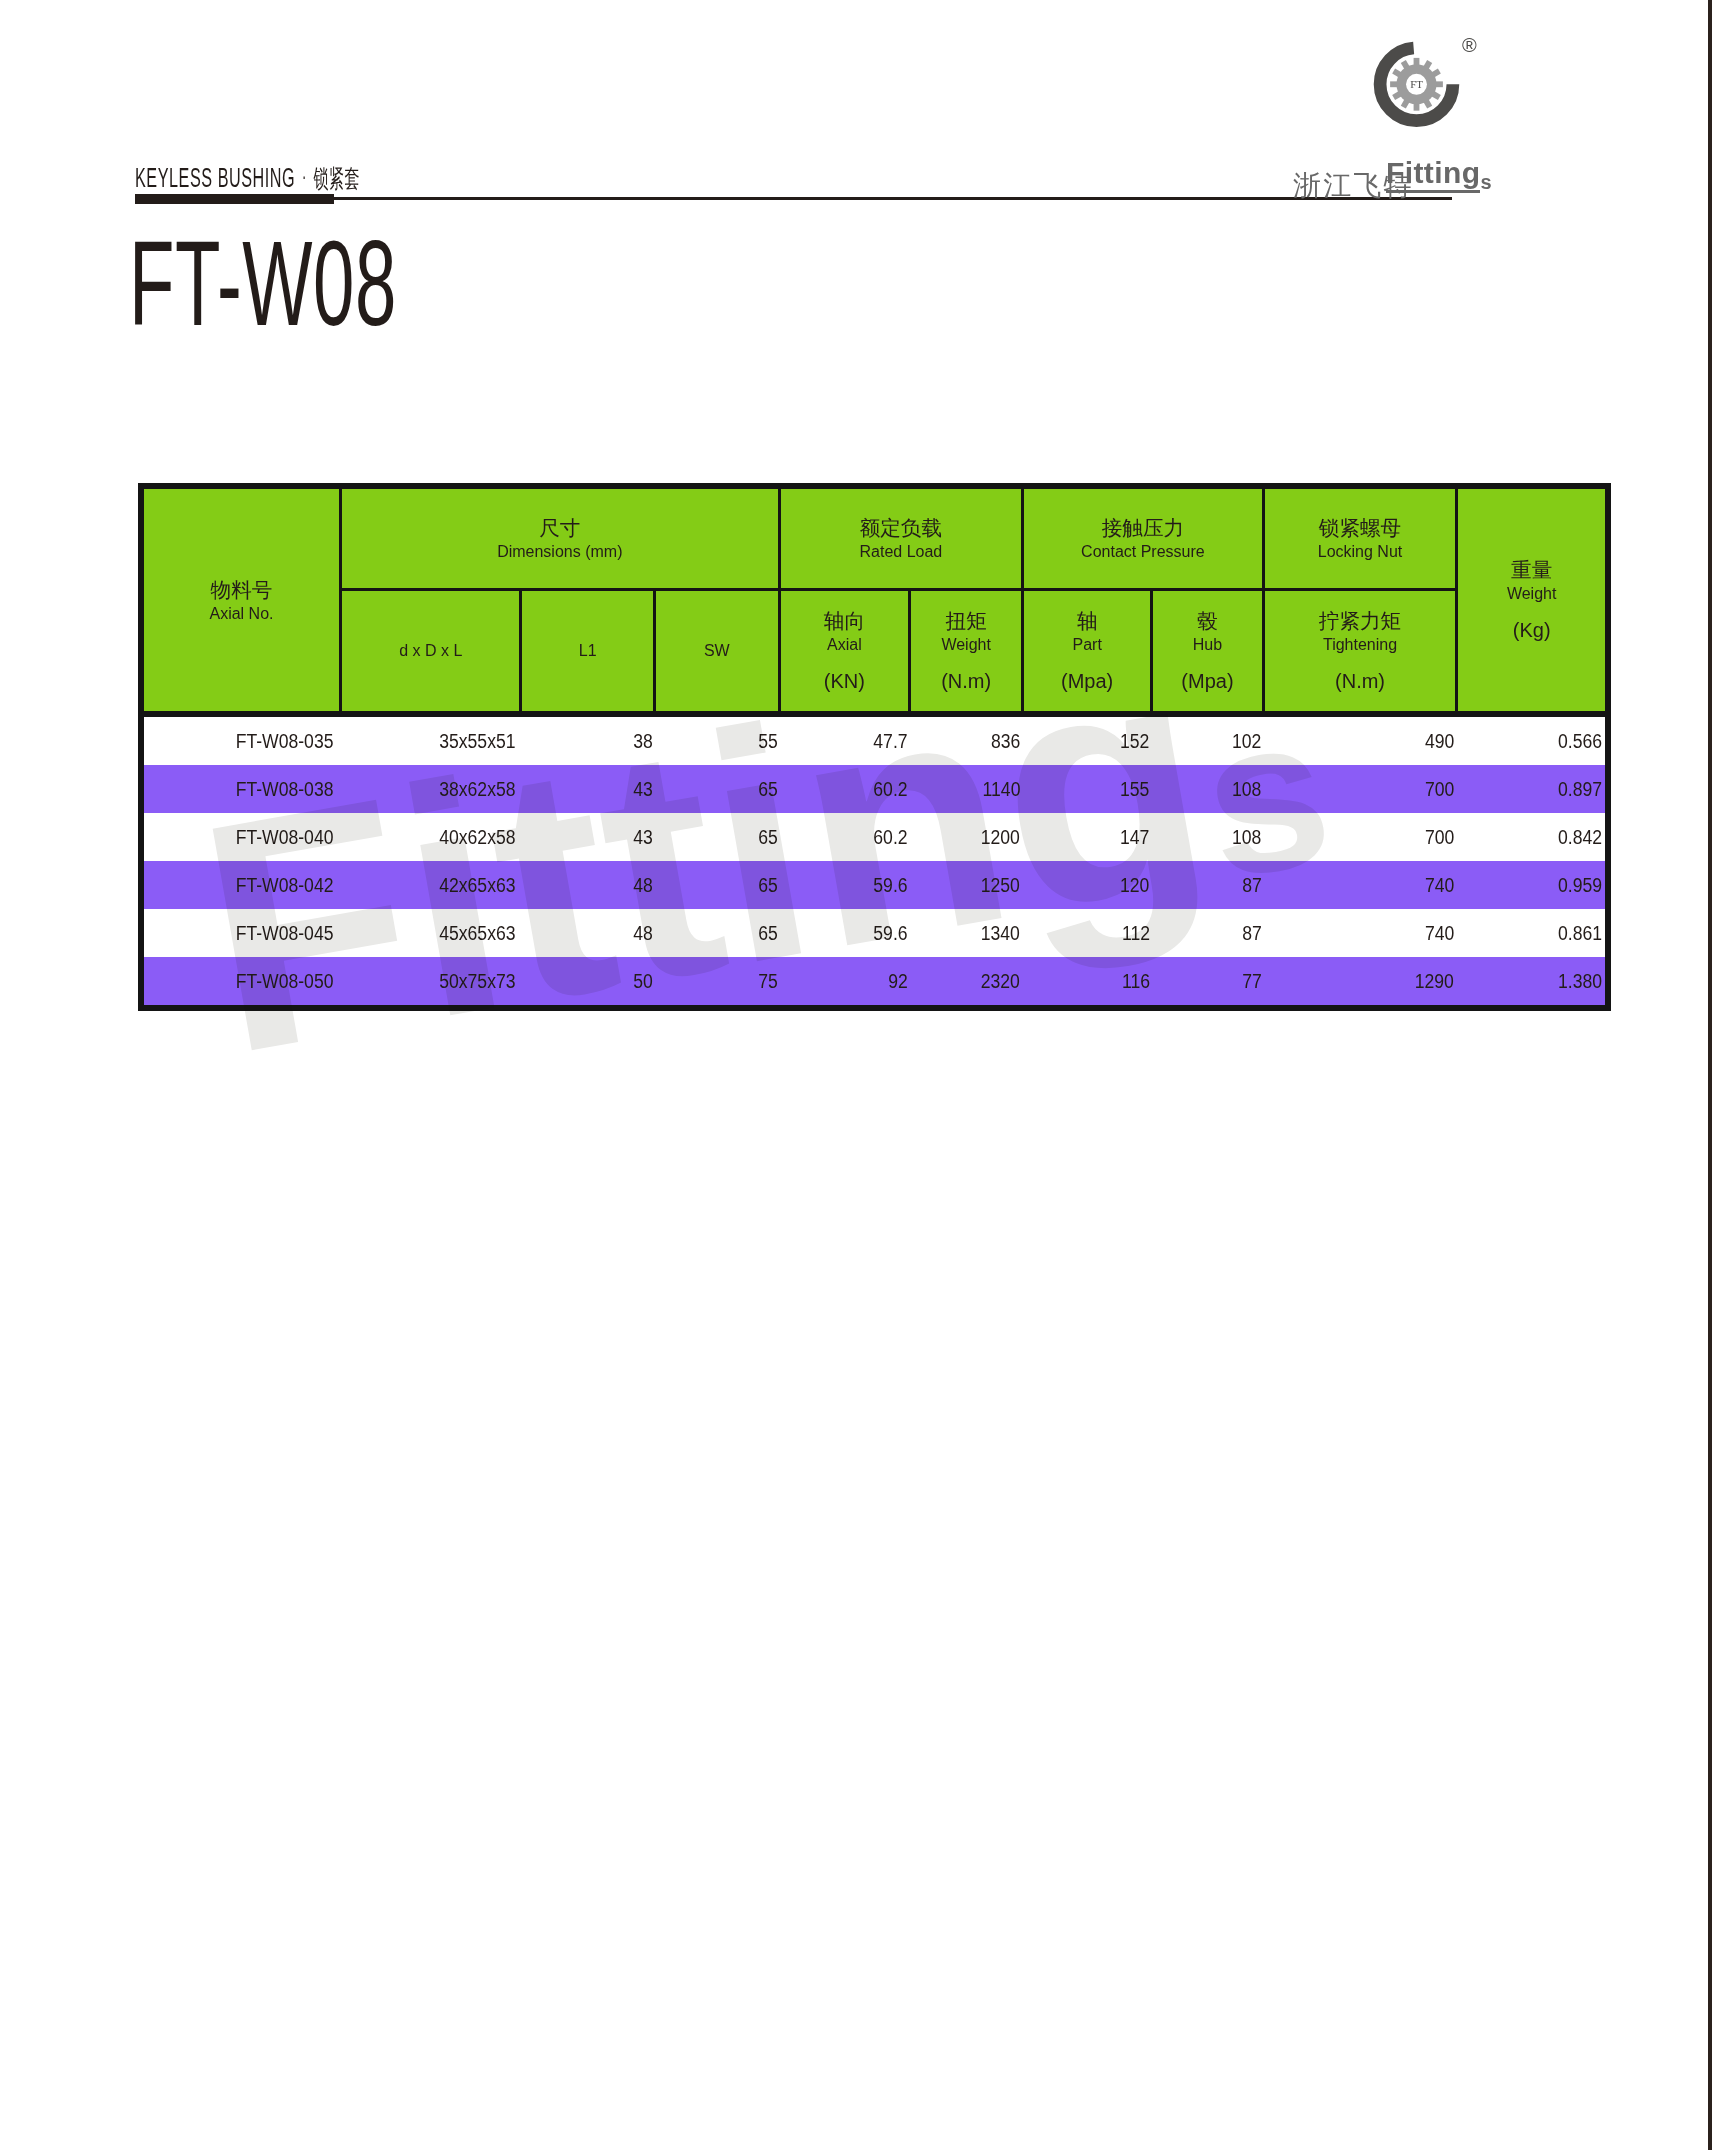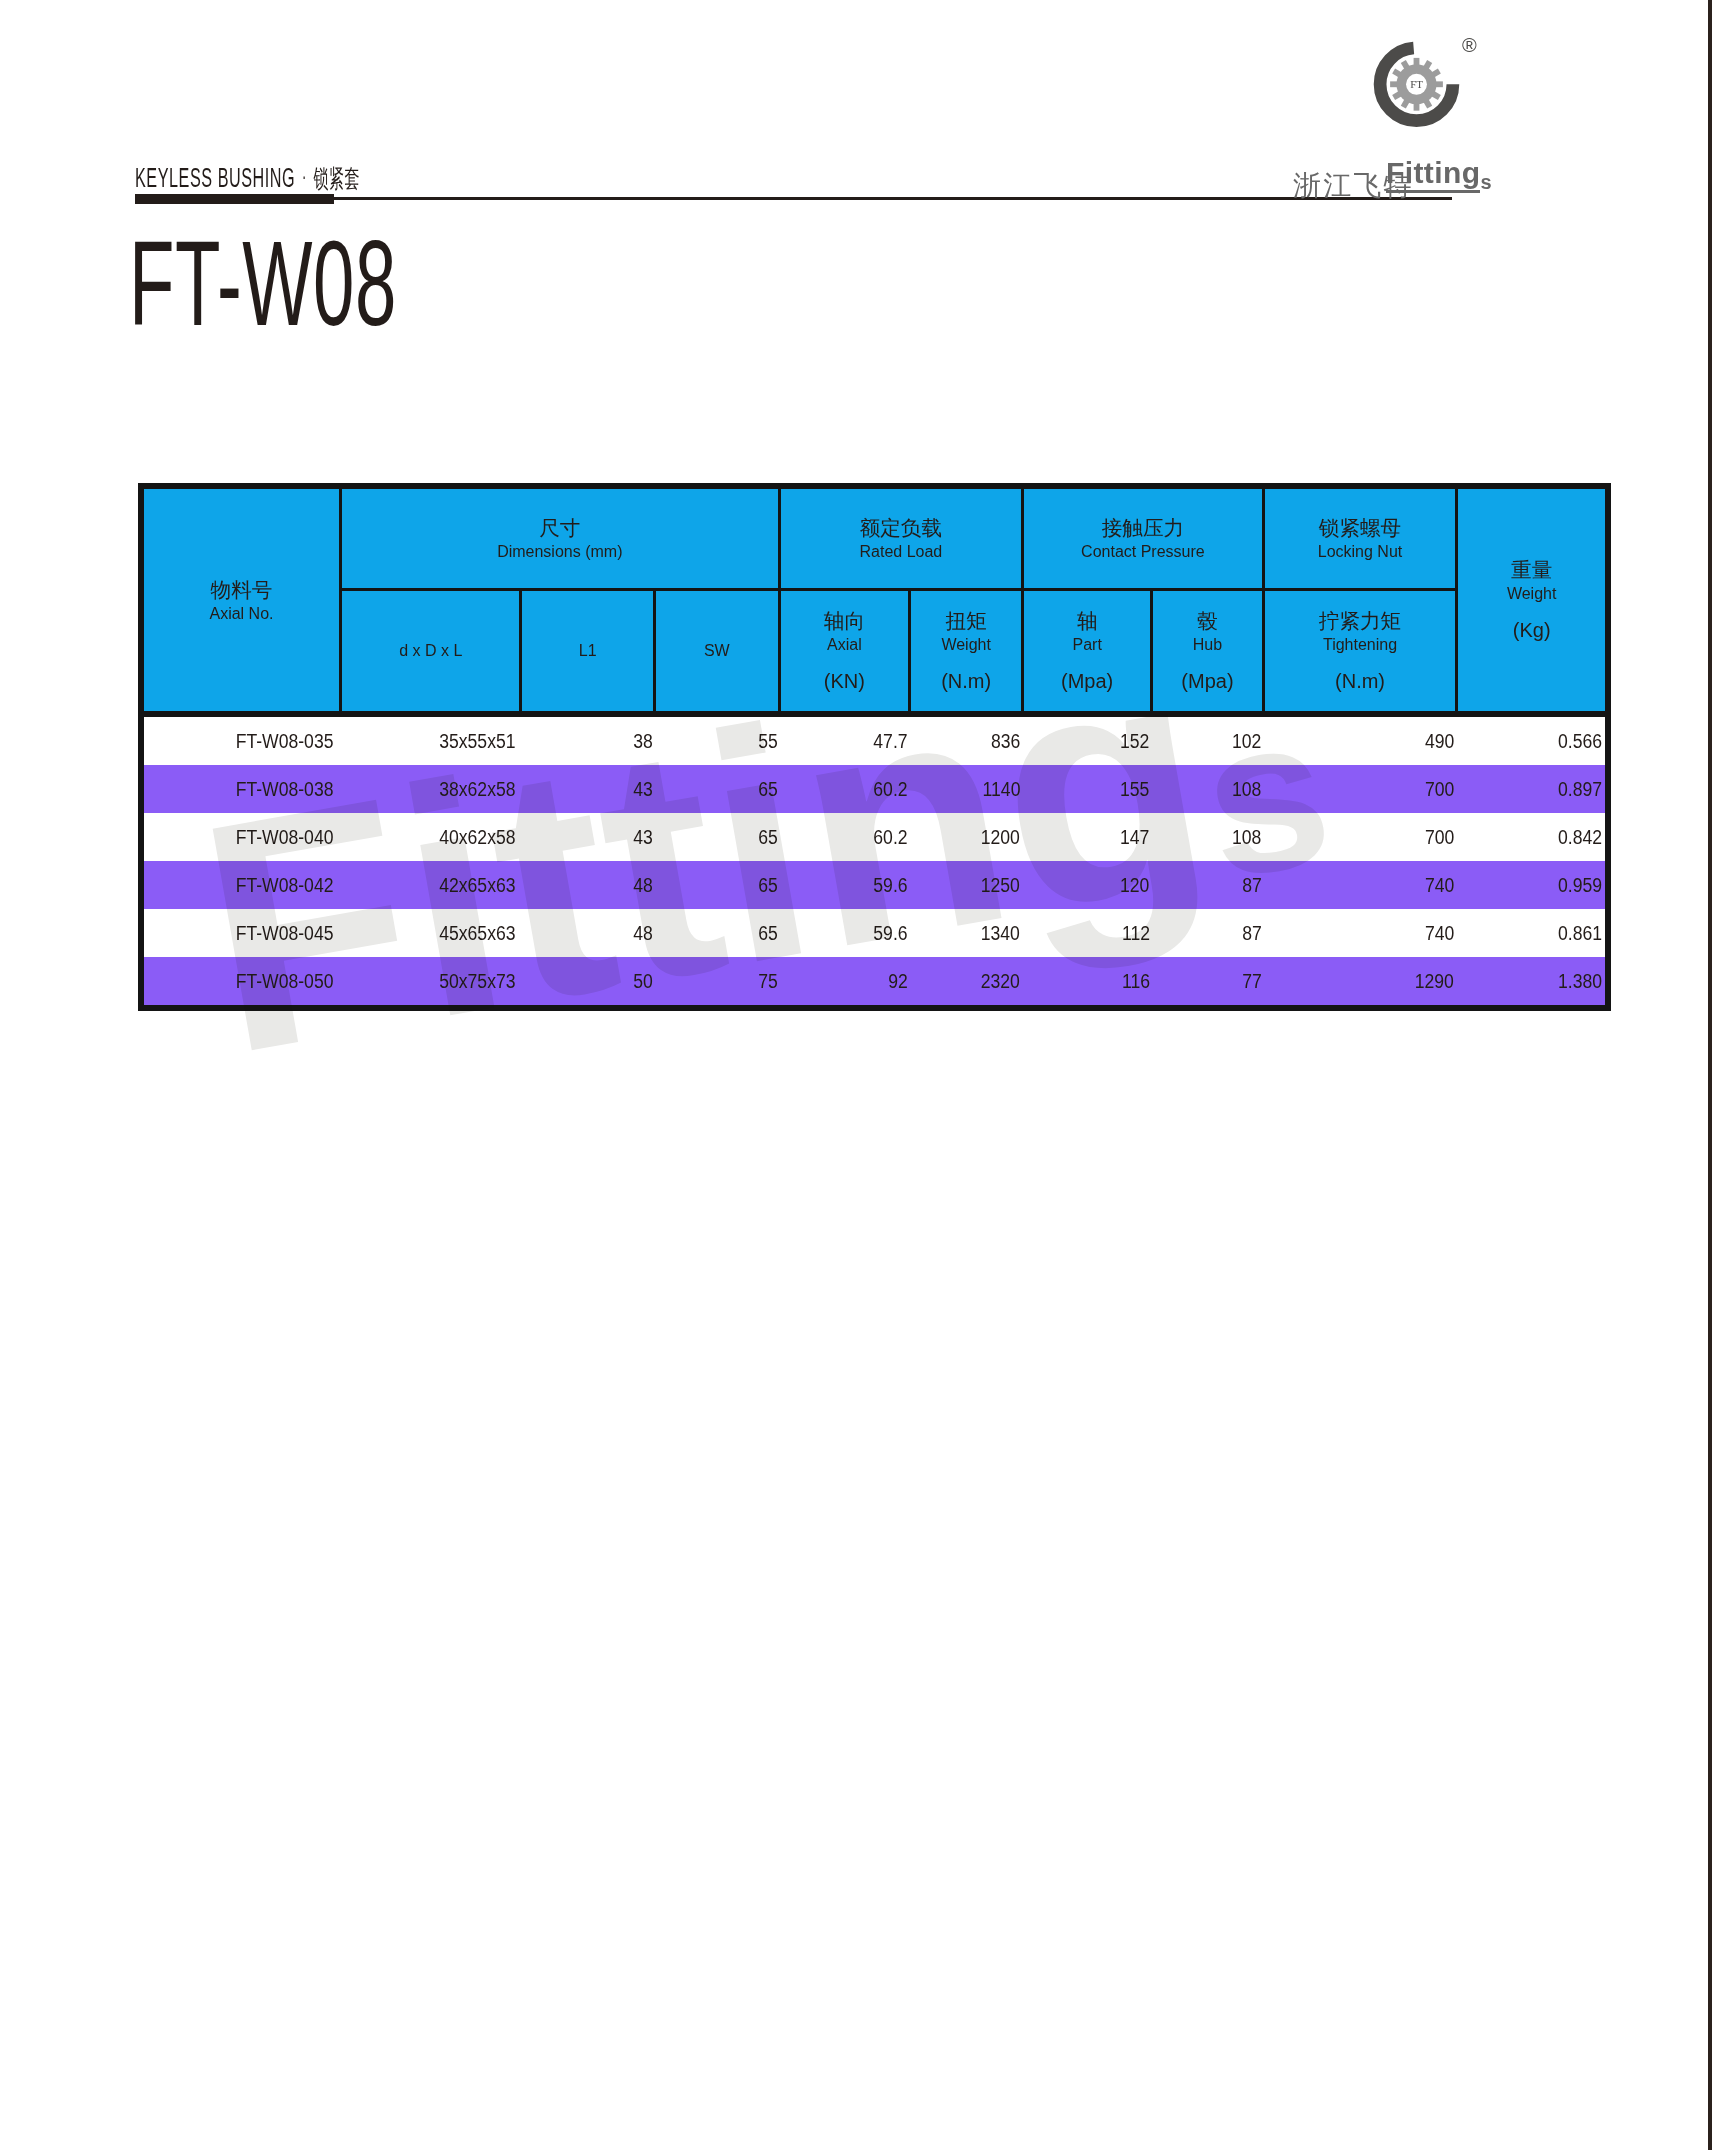--- a/index.html
+++ b/index.html
@@ -42,21 +42,21 @@
   }
   .watermark .ws{font-size:215px;}
 
   
   table.spec{
     position:absolute;left:138px;top:483px;width:1473px;
     border-collapse:collapse;table-layout:fixed;z-index:2;
     border:6px solid #141414;
   }
   table.spec thead th{
-    background:#0ea5e9;border:3.9px solid #141414;font-weight:normal;
+    background:#84cc16;border:3.9px solid #141414;font-weight:normal;
     text-align:center;vertical-align:middle;padding:0;
   }
   table.spec thead tr.grp{height:103px;}
   table.spec thead tr.sub{height:125px;}
   table.spec thead tr.sub th,
   table.spec thead th.span2{border-bottom:6px solid #141414;}
   .th-lines span{display:block;line-height:1.32;}
   .th-cn{font-size:20.6px;}
   .th-en{font-size:16px;}
   .th-unit{font-size:20px;margin-top:13px;}

